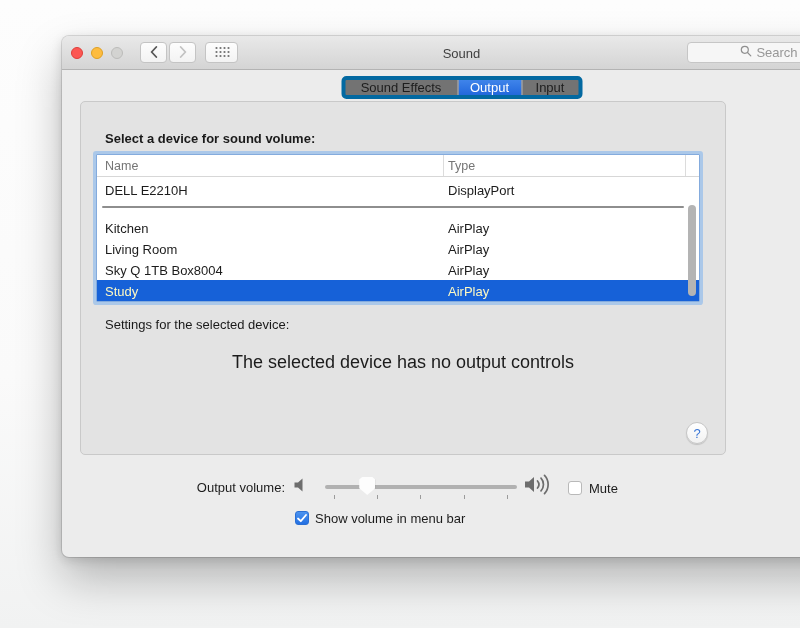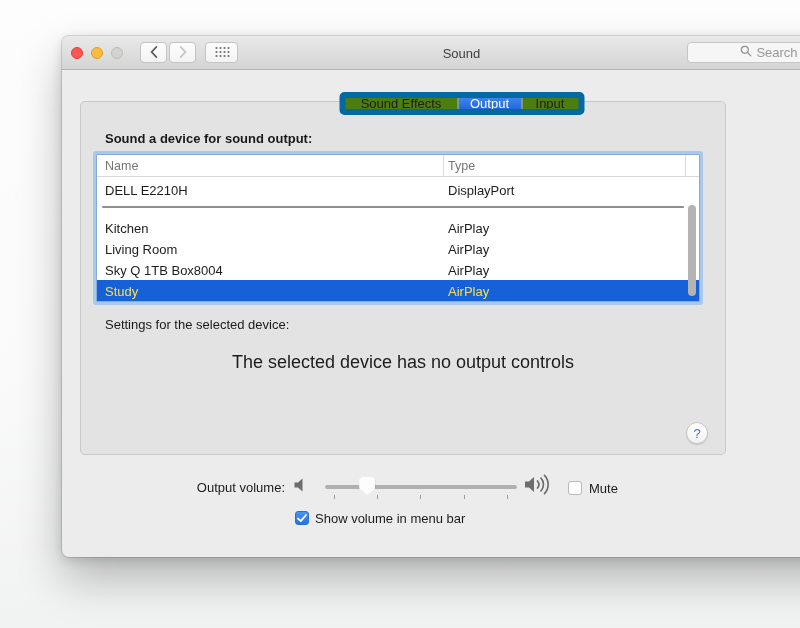--- a/index.html
+++ b/index.html
@@ -45,23 +45,23 @@
     background:#f6f6f6; border:1px solid #c6c6c6; border-radius:4px;
     display:flex; align-items:center; justify-content:center; gap:4px;
     font-size:13px; color:#979797;
   }
   
   .panel {
     position:absolute; left:18px; top:65px; width:646px; height:354px;
     background:#e3e3e3; border:1px solid #c9c9c9; border-radius:5px;
   }
   .tabset {
-    position:absolute; top:56px; left:50%; transform:translateX(-50%);
+    position:absolute; top:40px; left:50%; transform:translateX(-50%);
     display:flex; height:23px; z-index:5;
-    background:#4d7c0f; border:6px solid #0369a1; border-radius:5px;
+    background:#737373; border:4px solid #0369a1; border-radius:5px;
     overflow:hidden;
   }
   .seg {
     font-family:"Liberation Sans", sans-serif;
     border:none; background:transparent; font-size:13px; color:#1d1d1d;
     display:flex; align-items:center; justify-content:center; cursor:default;
   }
   .seg + .seg { border-left:1px solid #b6b6b6; }
   .seg.w1 { width:112px; } .seg.w2 { width:64px; } .seg.w3 { width:57px; }
   .seg.selected { background:linear-gradient(#3f84ea,#2268dc); color:#fff; }
@@ -77,21 +77,21 @@
     position:relative; height:22px; border-bottom:1px solid #d7d7d7;
     font-size:12.5px; color:#757575;
   }
   .thead .th-name { position:absolute; left:8px; top:4px; }
   .thead .th-type { position:absolute; left:351px; top:4px; }
   .thead .vdiv { position:absolute; top:0; bottom:0; width:1px; background:#dcdcdc; }
   .dev-row { position:relative; height:21px; font-size:13px; color:#1c1c1c; }
   .dev-row.tall { height:26px;padding-left:48px; }
   .dev-row .cell-name { position:absolute; left:8px; top:50%; transform:translateY(-50%); white-space:nowrap; }
   .dev-row .cell-type { position:absolute; left:351px; top:50%; transform:translateY(-50%); white-space:nowrap; }
-  .dev-row.selected { background:#1661d8; color:#fde047; }
+  .dev-row.selected { background:#1661d8; color:#fef9c3; }
   .sep-wrap { height:14px; position:relative; }
   .sep-line { position:absolute; left:5px; width:582px; top:3px; height:2px; background:#8e8e8e; border-radius:2px; }
   .scroll-thumb {
     position:absolute; right:3px; top:50px; width:8px; height:91px;
     background:#b4b4b4; border-radius:4px;
   }
   .settings-msg { position:absolute; left:0; right:0; text-align:center; font-size:18px; color:#1c1c1c; }
   .help-btn {
     position:absolute; right:17px; top:320px; width:22px; height:22px; border-radius:50%;
     background:linear-gradient(#ffffff,#f2f2f2); border:1px solid #c6c6c6;
@@ -185,21 +185,21 @@
     </div>
   </div>
 
   <div class="tabset">
     <button class="seg w1">Sound Effects</button>
     <button class="seg w2 selected">Output</button>
     <button class="seg w3">Input</button>
   </div>
 
   <div class="panel">
-    <div class="panel-label bold" style="top:29px;">Sound a device for sound output:</div>
+    <div class="panel-label bold" style="top:29px;">Select a device for sound volume:</div>
 
     <div class="table-ring">
       <div class="thead">
         <span class="th-name">Name</span>
         <span class="th-type">Type</span>
         <span class="vdiv" style="left:346px;"></span>
         <span class="vdiv" style="left:588px;"></span>
       </div>
 
       <div class="dev-row tall">

